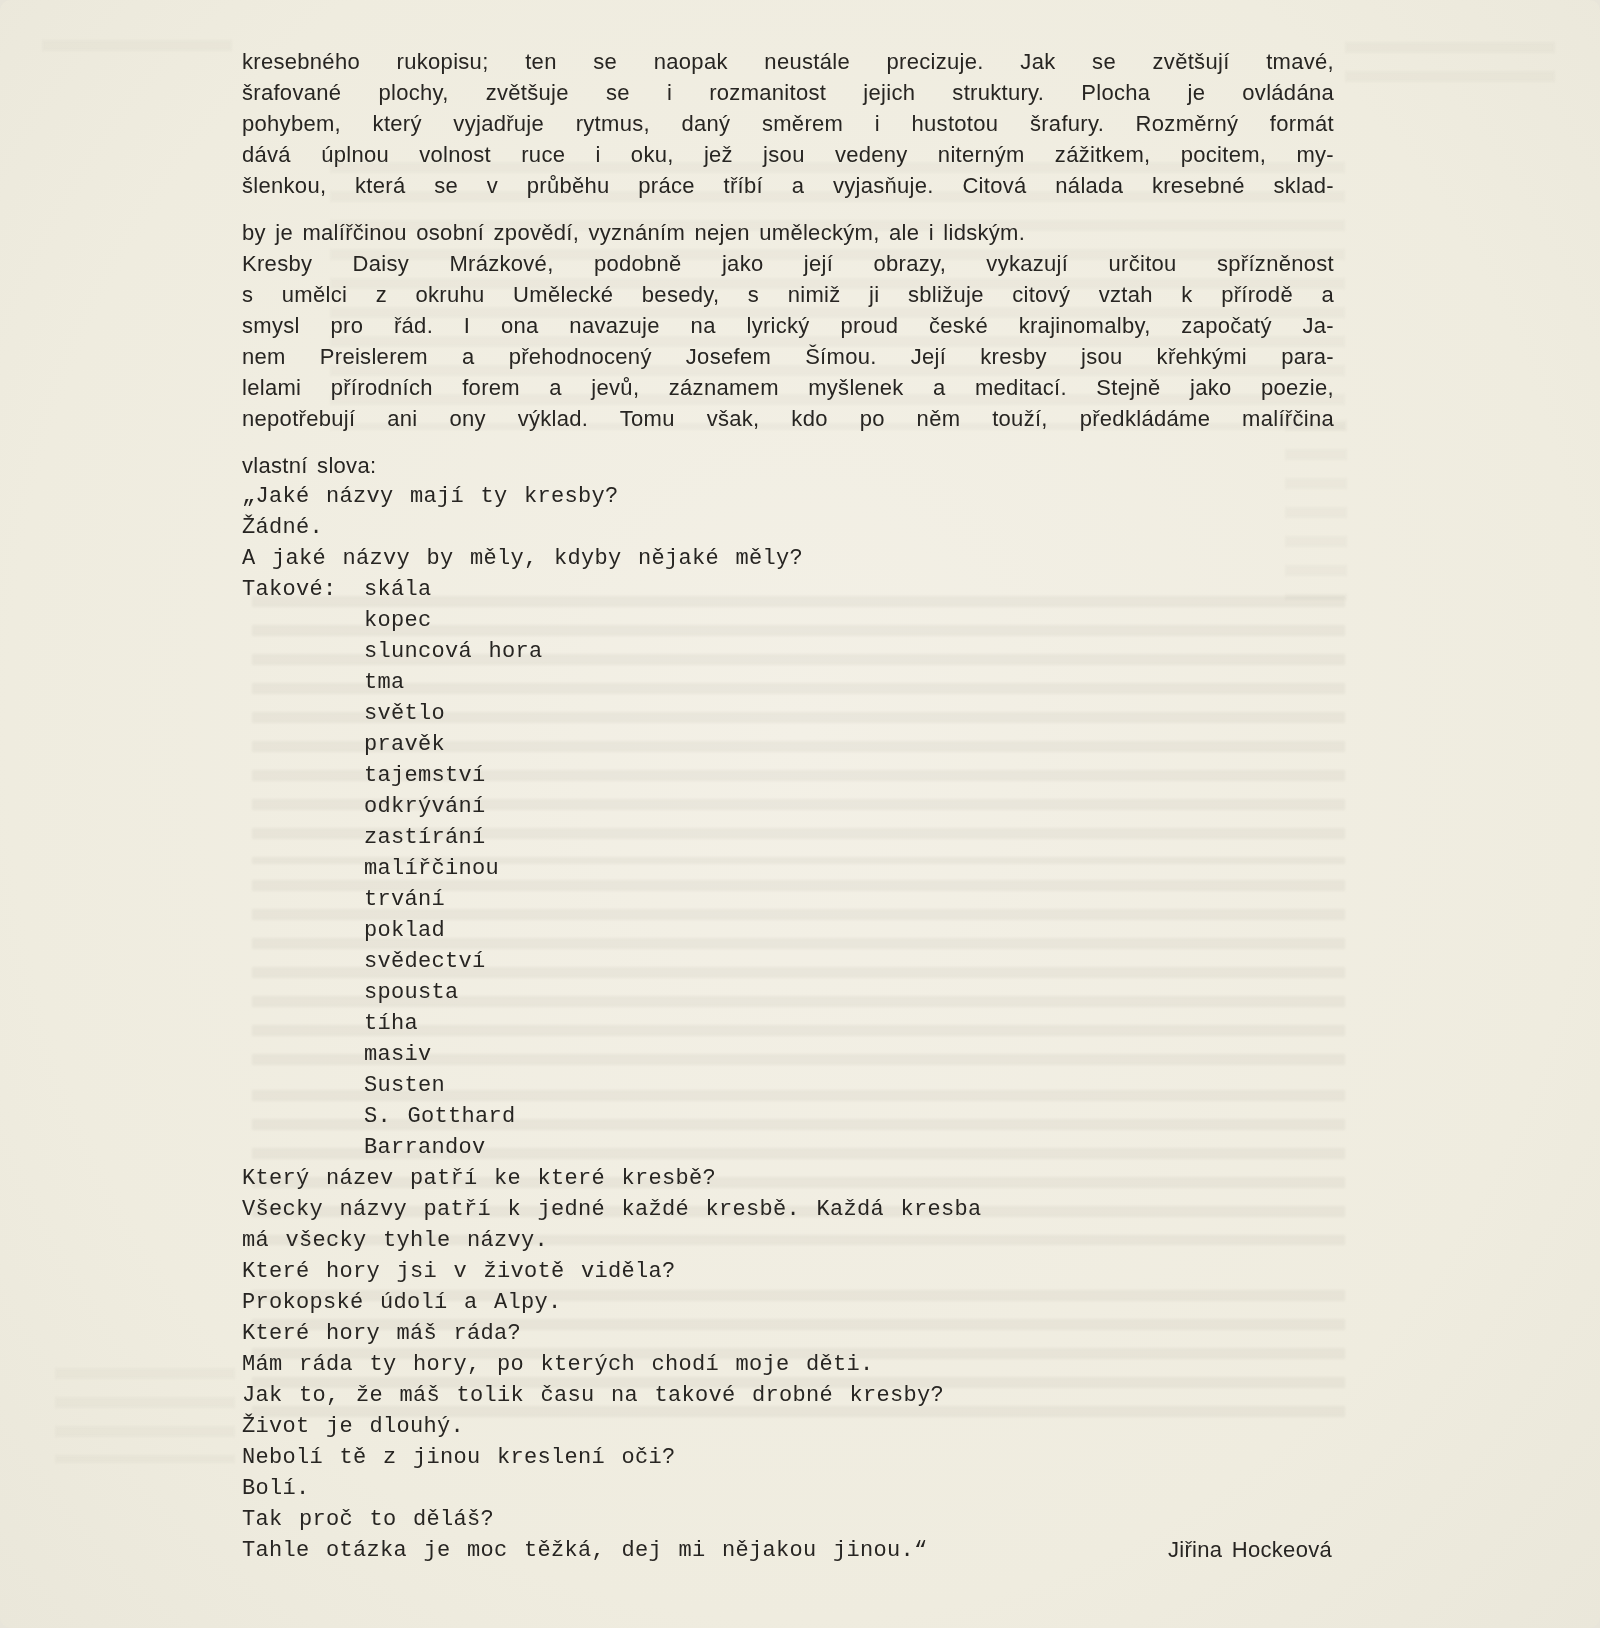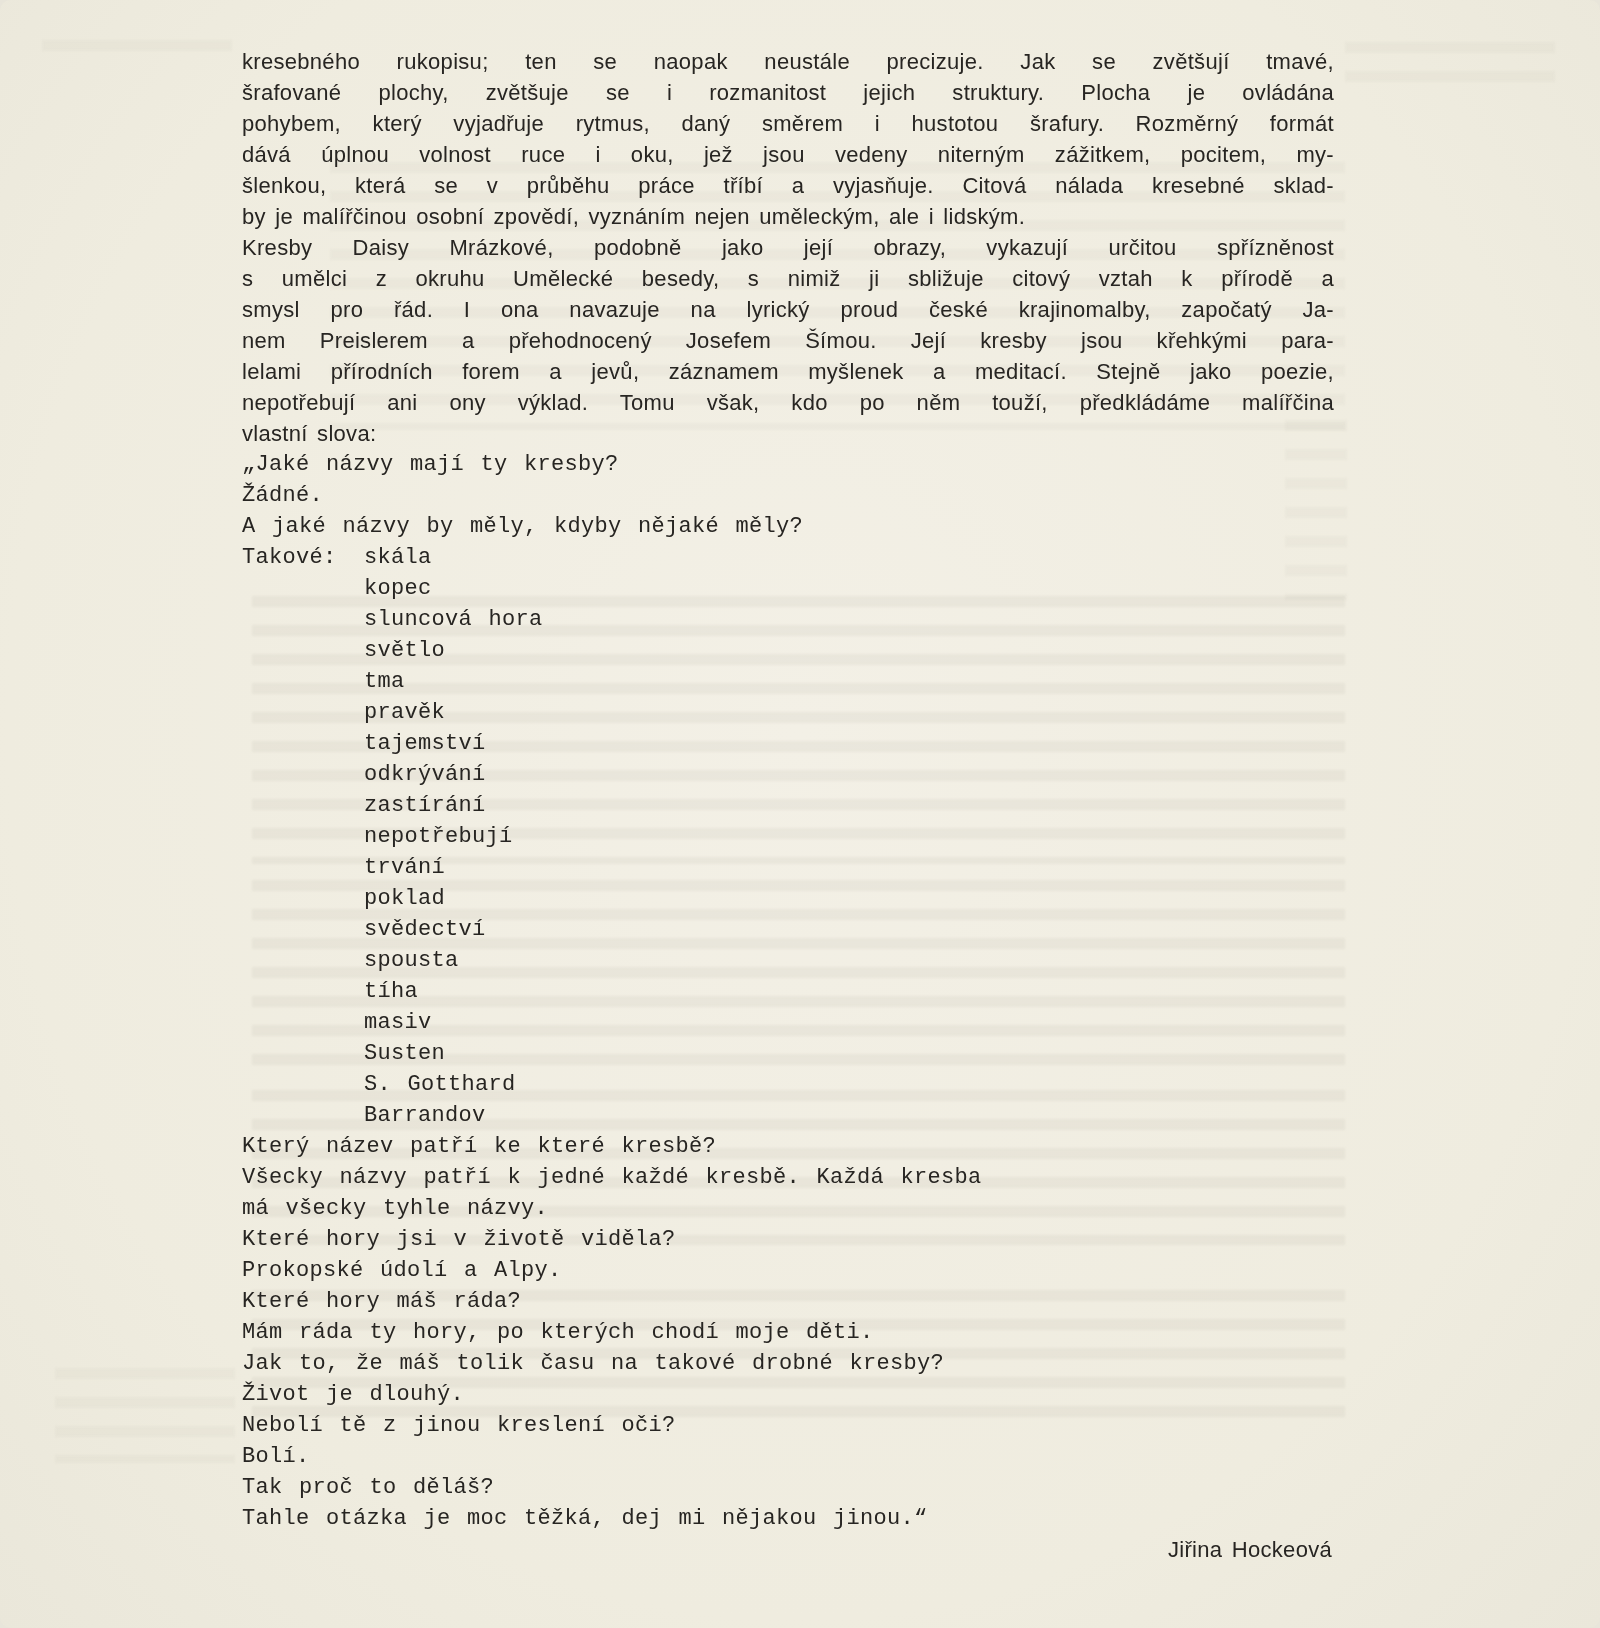--- a/index.html
+++ b/index.html
@@ -28,21 +28,21 @@
   .content{
     position:absolute;left:242px;top:46px;width:1092px;z-index:1;
     color:#272522;
     font-size:22px;line-height:31px;letter-spacing:.3px;word-spacing:3px;
   }
   .line{height:31px;}
   .pline{
     text-align:justify;text-align-last:justify;
     white-space:normal;overflow:hidden;
   }
-  .pline.last{text-align-last:left;}
+  .pline.last{text-align-last:left;margin-top:16px;}
   .dline{white-space:nowrap;font-family:Liberation Mono, monospace;}
   .dline.ind{padding-left:122px;}
   .dlabel{display:inline-block;width:122px;}
   .signature{
     position:absolute;right:2px;top:1488px;
     white-space:nowrap;color:#272522;
   }
 </style>
 </head>
 <body>
@@ -75,27 +75,27 @@
         <div class="line pline">nepotřebují ani ony výklad. Tomu však, kdo po něm touží, předkládáme malířčina</div>
         <div class="line pline last">vlastní slova:</div>
       </div>
     <div id="dialogue">
         <div class="line dline">„Jaké názvy mají ty kresby?</div>
         <div class="line dline">Žádné.</div>
         <div class="line dline">A jaké názvy by měly, kdyby nějaké měly?</div>
         <div class="line dline"><span class="dlabel">Takové:</span>skála</div>
         <div class="line dline ind">kopec</div>
         <div class="line dline ind">sluncová hora</div>
+        <div class="line dline ind">tma</div>
         <div class="line dline ind">světlo</div>
-        <div class="line dline ind">tma</div>
         <div class="line dline ind">pravěk</div>
         <div class="line dline ind">tajemství</div>
         <div class="line dline ind">odkrývání</div>
         <div class="line dline ind">zastírání</div>
-        <div class="line dline ind">nepotřebují</div>
+        <div class="line dline ind">malířčinou</div>
         <div class="line dline ind">trvání</div>
         <div class="line dline ind">poklad</div>
         <div class="line dline ind">svědectví</div>
         <div class="line dline ind">spousta</div>
         <div class="line dline ind">tíha</div>
         <div class="line dline ind">masiv</div>
         <div class="line dline ind">Susten</div>
         <div class="line dline ind">S. Gotthard</div>
         <div class="line dline ind">Barrandov</div>
         <div class="line dline">Který název patří ke které kresbě?</div>

